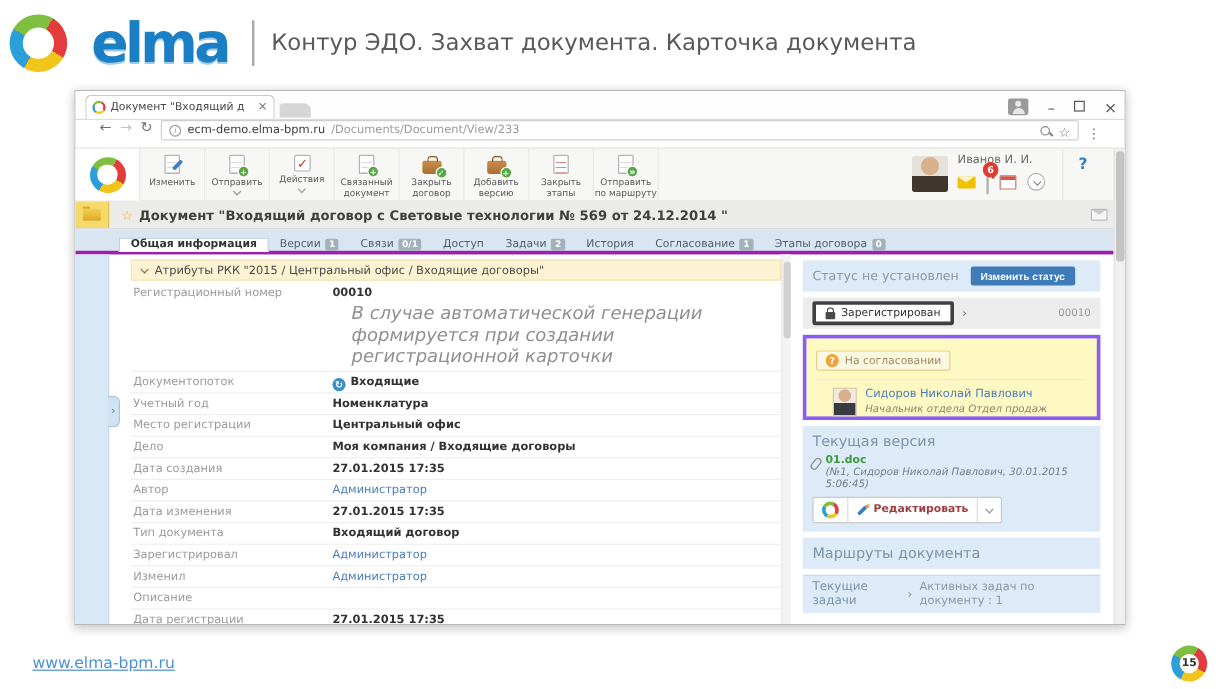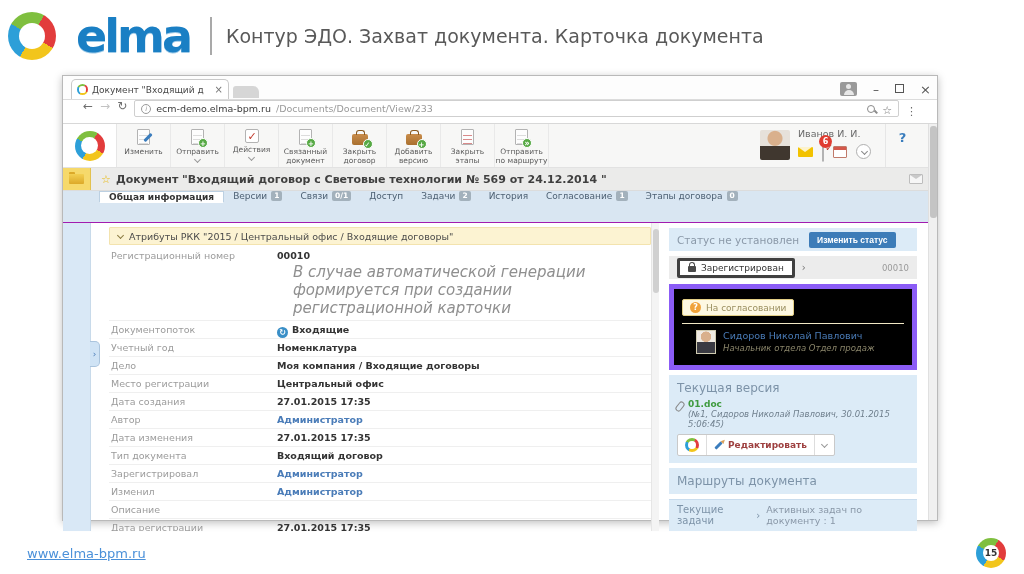--- a/index.html
+++ b/index.html
@@ -99,60 +99,60 @@
   .folder-cell { width:28px; height:100%; background:#f6d96b; border-right:1px solid #e3c14f; display:flex; align-items:center; justify-content:center; flex:none; }
   .folder-ico { width:15px; height:10px; background:linear-gradient(#f3cf51,#dca929); border-radius:1px; position:relative; }
   .folder-ico::before { content:""; position:absolute; top:-2.5px; left:0; width:6px; height:2.5px; background:#dca929; border-radius:1px 1px 0 0; }
   .star-gold { color:#e8b911; font-size:11px; margin:0 5px 0 10px; }
   .star-gold::before { content:"☆"; }
   .doc-title { font-size:11px; font-weight:600; color:#3f3f3f; white-space:nowrap; overflow:hidden; }
   .env-gray { position:absolute; right:14px; top:6px; width:14px; height:10px; background:#f6f6f6; border:1px solid #bdbdbd; border-radius:1px; }
   .env-gray::before { content:""; position:absolute; top:0; left:0; border-left:6px solid transparent; border-right:6px solid transparent; border-top:4px solid #c9c9c9; }
 
   
-  .tabs-row { height:32px; background:#d9e6f2; border-bottom:1px solid #a21caf; display:flex; align-items:flex-start; padding-left:36px; }
+  .tabs-row { height:21px; background:#d9e6f2; border-bottom:3px solid #a21caf; display:flex; align-items:flex-end; padding-left:36px; }
   .etab { display:flex; align-items:center; gap:4px; padding:0 9px; font-size:9px; color:#4c5f72; cursor:pointer; }
   .etab.active { background:#fff; border:1px solid #bcd0e2; border-bottom:1px solid #fff; color:#333; font-weight:600; margin-bottom:-1px; }
   .etab .badge { background:#a3b1bc; color:#fff; font-size:7.5px; line-height:10px; padding:0 3px; border-radius:2px; font-weight:bold; }
 
   
   .content { display:flex; height:308px; position:relative; }
   .left-strip { width:28px; background:#d9e8f6; border-right:1px solid #c8daea; position:relative; flex:none; }
   .strip-expander { position:absolute; top:118px; right:-10px; width:10px; height:26px; background:#cfe3f5; border:1px solid #aac4dd; border-left:none; border-radius:0 5px 5px 0; font-size:9px; color:#4a7cb8; line-height:24px; text-align:center; cursor:pointer; }
   .strip-expander::before { content:"›"; }
 
   .form-col { width:560px; padding:4px 0 0 18px; overflow:hidden; flex:none; }
   .sec-header { background:#fcf3d2; border:1px solid #f3e3ae; border-radius:1px; height:18px; display:flex; align-items:center; gap:6px; padding:0 8px; font-size:9.5px; color:#4a4a4a; margin-bottom:2px; cursor:pointer; }
   .sec-header .car-down { width:5px; height:5px; border-right:1.3px solid #8a7a40; border-bottom:1.3px solid #8a7a40; transform:rotate(45deg); margin-top:-2px; }
   .sec-header .car-right { width:5px; height:5px; border-right:1.3px solid #8a7a40; border-bottom:1.3px solid #8a7a40; transform:rotate(-45deg); }
   .sec-header.collapsed { margin-top:4px; }
   .frow { display:flex; align-items:flex-start; border-bottom:1px solid #efefef; min-height:18px; padding-top:3px; }
   .frow .flabel { width:168px; font-size:9.5px; color:#9b9b9b; flex:none; padding-left:2px; }
   .frow .fval { font-size:9.5px; color:#333; font-weight:bold; }
-  .frow .fval.link { color:#4a7cb8; font-weight:bold; cursor:pointer; }
+  .frow .fval.link { color:#4a7cb8; font-weight:normal; cursor:pointer; }
   .frow .note { font-size:15px; color:#8f8f8f; font-style:italic; margin:2px 0 3px 16px; }
   .flow-ico { display:inline-block; width:11px; height:11px; border-radius:50%; background:#3a8fc7; color:#fff; font-size:8px; line-height:11px; text-align:center; vertical-align:-2px; margin-right:4px; }
   .flow-ico::before { content:"↻"; }
 
   .mini-scroll { width:8px; background:#f4f4f4; border-left:1px solid #e6e6e6; position:relative; flex:none; }
   .mini-scroll .thumb { position:absolute; top:6px; left:1px; width:6px; height:64px; background:#d0d0d0; border-radius:3px; }
 
   
   .right-panel { flex:1; padding:5px 8px 0 10px; display:flex; flex-direction:column; gap:5px; margin-right:12px; }
   .rp-status { background:#dcebf7; height:26px; display:flex; align-items:center; padding:0 8px; gap:10px; }
   .rp-status .txt { font-size:10.5px; color:#8a98a8; }
   .btn-blue { background:#3d7cb8; color:#fff; font-size:8.5px; padding:3px 8px; border-radius:2px; border:none; cursor:pointer; font-weight:600; }
   .rp-reg { background:#ececec; height:26px; display:flex; align-items:center; padding:0 8px; gap:7px; }
   .btn-outline { background:#fff; border:3px solid #404040; border-radius:2px; display:flex; align-items:center; gap:5px; padding:2px 8px; font-size:9px; color:#333; cursor:pointer; }
   .lock-ico { width:8px; height:6px; background:#4a4a4a; border-radius:1px; position:relative; margin-top:3px; }
   .lock-ico::before { content:""; position:absolute; top:-4px; left:1.2px; width:3.5px; height:4px; border:1.3px solid #4a4a4a; border-bottom:none; border-radius:3px 3px 0 0; }
   .rp-reg .arr { font-size:10px; color:#777; }
   .rp-reg .arr::before { content:"›"; }
   .rp-reg .num { margin-left:auto; font-size:8.5px; color:#9a9a9a; }
-  .rp-approve { background:#000000; border:5px solid #8b5cf6; padding:6px 8px 11px; }
+  .rp-approve { background:#fef9c3; border:3px solid #8b5cf6; padding:6px 8px 0; }
   .chip-approve { display:inline-flex; align-items:center; gap:5px; border:1px solid #e3cf85; background:#fdf8e2; border-radius:2px; padding:2px 7px; font-size:9px; color:#9a8f60; cursor:pointer; }
   .q-ico { width:11px; height:11px; border-radius:50%; background:#f0a33a; color:#fff; font-size:8px; font-weight:bold; line-height:11px; text-align:center; }
   .q-ico::before { content:"?"; }
   .approver-row { display:flex; gap:7px; margin-top:7px; border-top:1px solid #f1e8c5; padding-top:6px; padding-left:14px; }
   .avatar-sm { width:20px; height:24px; border:1px solid #cfcab0; background:radial-gradient(circle at 50% 26%, #d9b08c 0 5px, rgba(0,0,0,0) 5.5px), linear-gradient(180deg,#efeae2 0 52%,#3a3a42 52%); flex:none; }
   .approver-name { font-size:9.5px; color:#4a7cb8; cursor:pointer; }
   .approver-title { font-size:8.5px; color:#8a856a; font-style:italic; margin-top:2px; }
   .rp-version { background:#dcebf7; padding:6px 8px 7px; }
   .rp-sec-title { font-size:12px; color:#7d93a8; font-weight:400; }
   .ver-file-row { display:flex; gap:5px; margin-top:4px; align-items:flex-start; }
@@ -363,26 +363,26 @@
           </div>
           <div class="frow">
             <span class="flabel">Документопоток</span>
             <div class="fval"><span class="flow-ico"></span><span>Входящие</span></div>
           </div>
           <div class="frow">
             <span class="flabel">Учетный год</span>
             <span class="fval">Номенклатура</span>
           </div>
           <div class="frow">
+            <span class="flabel">Место регистрации</span>
+            <span class="fval">Центральный офис</span>
+          </div>
+          <div class="frow">
             <span class="flabel">Дело</span>
             <span class="fval">Моя компания / Входящие договоры</span>
-          </div>
-          <div class="frow">
-            <span class="flabel">Место регистрации</span>
-            <span class="fval">Центральный офис</span>
           </div>
           <div class="frow">
             <span class="flabel">Дата создания</span>
             <span class="fval">27.01.2015 17:35</span>
           </div>
           <div class="frow">
             <span class="flabel">Автор</span>
             <span class="fval link">Администратор</span>
           </div>
           <div class="frow">

